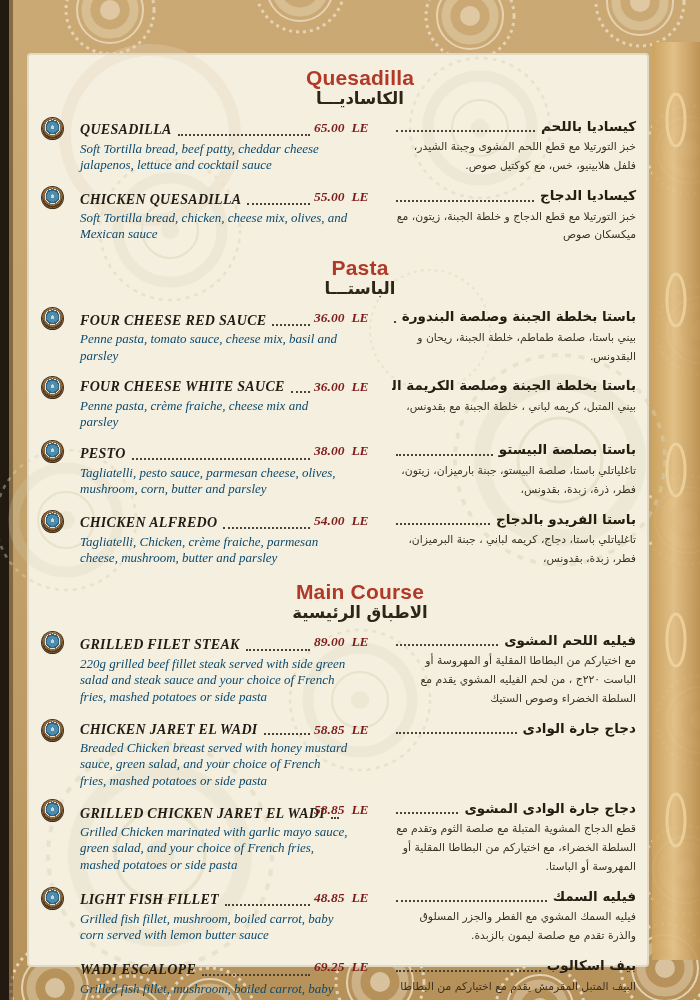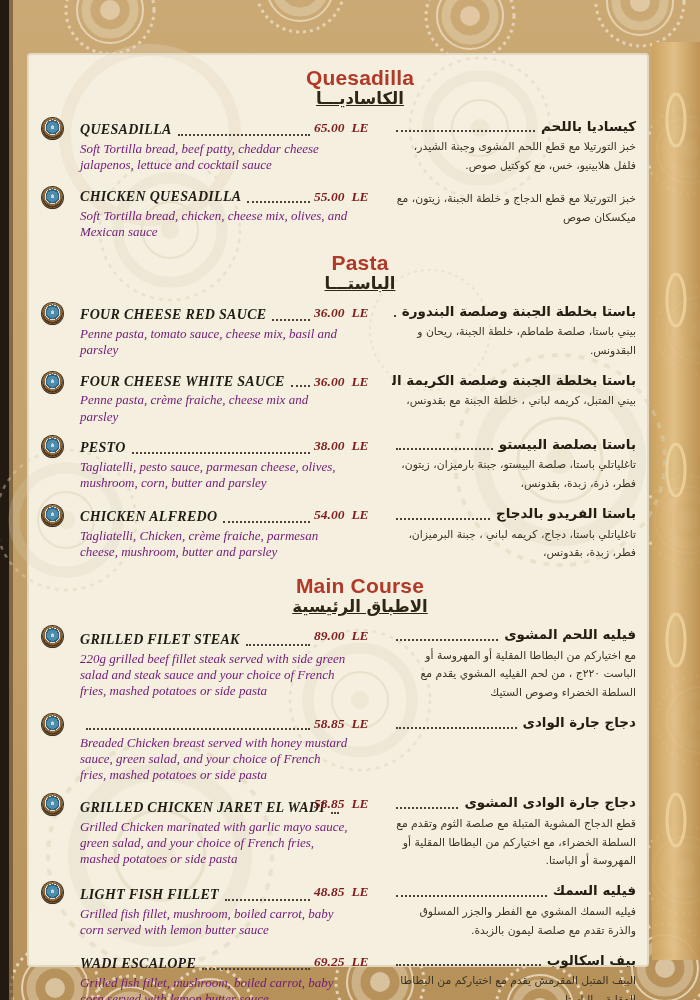--- a/index.html
+++ b/index.html
@@ -7,37 +7,37 @@
     width:700px;height:1000px;position:relative;overflow:hidden;
     background:#c2a06a;font-family:"Liberation Sans",sans-serif;
   }
   svg.bg{position:absolute;left:0;top:0;z-index:0;}
   .panel{
     position:absolute;left:28px;top:48px;width:620px;height:912px;
     z-index:1;box-sizing:border-box;padding:14px 10px 0 14px;
   }
   .section-head{text-align:center;margin:4px 0 8px 40px;}
   .sec-title-en{font:700 21px/1.1 "Liberation Sans",sans-serif;color:#b13928;letter-spacing:.2px;}
-  .sec-title-ar{font:700 16.5px/1.25 "DejaVu Sans",sans-serif;color:#2e2517;direction:rtl;text-decoration:underline;}
+  .sec-title-ar{font:700 16.5px/1.25 "DejaVu Sans",sans-serif;color:#2e2517;direction:rtl;}
   .item{display:grid;grid-template-columns:38px 234px 78px 1fr;margin-bottom:11px;}
   .bullet-wrap{grid-column:1;grid-row:1 / span 2;padding-top:0;}
   .bullet{
     width:21px;height:21px;border-radius:50%;
     background:radial-gradient(circle at 50% 44%,
       #bcd9e6 0 2px,#4e8cab 2px 5.5px,#2f6487 5.5px 7px,
       #e8e0c8 7px 7.8px,#8a6336 7.8px 9.5px,#53381d 9.5px);
     box-shadow:0 0 0 1px #45301a, 0 1px 1px rgba(60,40,20,.4);
   }
   .bullet.hidden{visibility:hidden;}
   .en-name-row{grid-column:2;grid-row:1;display:flex;align-items:flex-end;min-height:17px;}
   .en-name{font:italic 700 14px/1.2 "Liberation Serif",serif;color:#211c15;letter-spacing:.3px;white-space:nowrap;}
   .leader{flex:1 1 auto;min-width:8px;border-bottom:2px dotted #4a4238;margin:0 4px 3px 6px;}
   .price-cell{grid-column:3;grid-row:1;font:italic 700 13.5px/1.3 "Liberation Serif",serif;color:#7f1d1d;white-space:nowrap;padding-top:1px;}
   .price-cell .cur{margin-left:7px;}
-  .en-desc{grid-column:2 / span 2;grid-row:2;max-width:268px;font:italic 13px/1.24 "Liberation Serif",serif;color:#701a75;margin-top:2px;}
+  .en-desc{grid-column:2 / span 2;grid-row:2;max-width:268px;font:italic 13px/1.24 "Liberation Serif",serif;color:#0c4a6e;margin-top:2px;}
   .ar-cell{grid-column:4;grid-row:1 / span 2;direction:rtl;padding-right:2px;overflow:hidden;}
   .ar-name-row{display:flex;align-items:flex-end;min-height:17px;}
   .ar-name{font:700 13.5px/1.3 "DejaVu Sans",sans-serif;color:#241d12;white-space:nowrap;}
   .ar-leader{flex:1 1 auto;min-width:6px;border-bottom:2px dotted #4a4238;margin:0 6px 3px 4px;}
   .ar-desc{font:10.8px/1.75 "DejaVu Sans",sans-serif;color:#3b3224;margin-top:3px;}
 </style>
 </head>
 <body>
 
 <svg class="bg" width="700" height="1000" viewBox="0 0 700 1000" aria-hidden="true">
@@ -154,20 +154,24 @@
     </div>
     <div class="en-name-row">
       <span class="en-name">CHICKEN QUESADILLA</span>
       <span class="leader"></span>
     </div>
     <div class="price-cell">
       <span>55.00</span><span class="cur">LE</span>
     </div>
     <div class="en-desc">Soft Tortilla bread, chicken, cheese mix, olives, and Mexican sauce</div>
     <div class="ar-cell">
+      <div class="ar-name-row">
+        <span class="ar-name">كيساديا الدجاج</span>
+        <span class="ar-leader"></span>
+      </div>
       <div class="ar-desc">خبز التورتيلا مع قطع الدجاج و خلطة الجبنة، زيتون، مع ميكسكان صوص</div>
     </div>
   </div>
 </div>
   </section>
 
   <section>
     <header class="section-head">
       <div class="sec-title-en">Pasta</div>
       <div class="sec-title-ar">الباستـــا</div>
@@ -284,20 +288,21 @@
       </div>
       <div class="ar-desc">مع اختياركم من البطاطا المقلية أو المهروسة أو الباست ٢٢٠ج ، من لحم الفيليه المشوي يقدم مع السلطة الخضراء وصوص الستيك</div>
     </div>
   </div>
 
   <div class="item">
     <div class="bullet-wrap">
       <div class="bullet"></div>
     </div>
     <div class="en-name-row">
+      <span class="en-name">CHICKEN JARET EL WADI</span>
       <span class="leader"></span>
     </div>
     <div class="price-cell">
       <span>58.85</span><span class="cur">LE</span>
     </div>
     <div class="en-desc">Breaded Chicken breast served with honey mustard sauce, green salad, and your choice of French fries, mashed potatoes or side pasta</div>
     <div class="ar-cell">
       <div class="ar-name-row">
         <span class="ar-name">دجاج جارة الوادى</span>
         <span class="ar-leader"></span>

